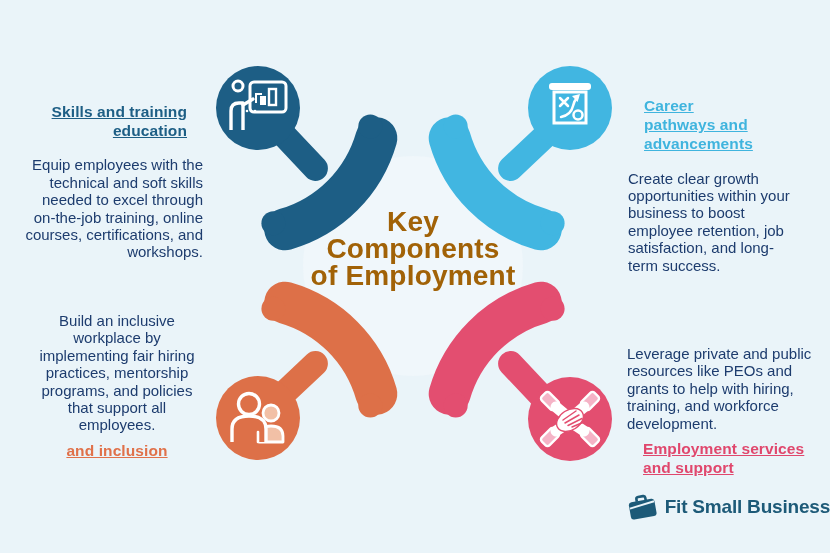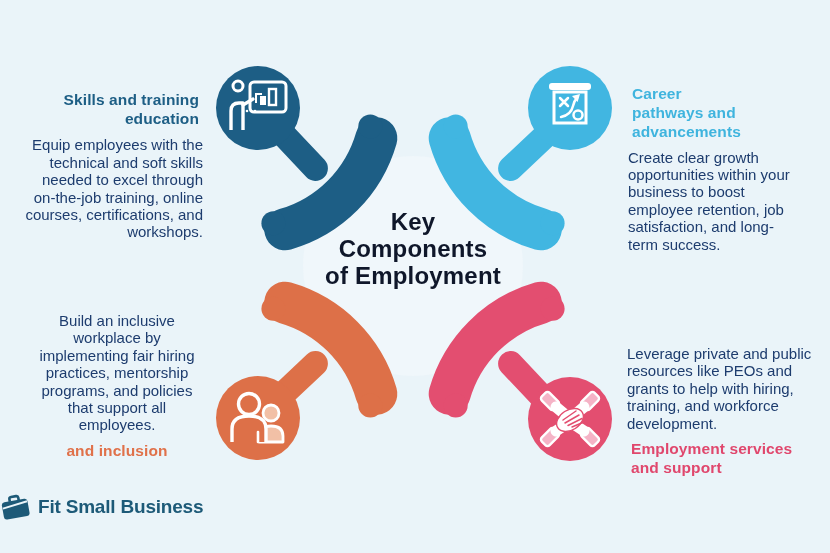--- a/index.html
+++ b/index.html
@@ -3,40 +3,40 @@
 <meta charset="utf-8">
 <style>
   html,body{margin:0;padding:0;background:#d8e4ea;}
   .canvas{
     position:relative;width:830px;height:553px;overflow:hidden;
     background:#eaf4f9;font-family:"Liberation Sans",sans-serif;
   }
   svg.diagram{position:absolute;left:0;top:0;}
   .block{position:absolute;}
   .block p{margin:0;font-size:15px;line-height:17.4px;color:#1d3c6e;font-weight:500;}
-  .block h2{margin:4px;font-size:15.5px;line-height:19.2px;font-weight:bold;letter-spacing:.1px;}
+  .block h2{margin:16px;font-size:15.5px;line-height:19.2px;font-weight:bold;letter-spacing:.1px;text-decoration:underline;}
   .h-line{display:block;}
   .tl{top:86px;right:627px;width:178px;text-align:right;}
   .tl p{margin-top:8px;}
   .tl h2{color:#1d5e85;}
   .tr{top:80px;left:628px;width:175px;text-align:left;}
   .tr p{margin-top:7px;}
   .tr h2{color:#3fb4de;}
   .bl{top:312px;right:627px;width:172px;text-align:center;}
   .bl h2{color:#e0714a;margin-top:7px;}
   .br{top:345px;left:627px;width:200px;text-align:left;}
   .br h2{color:#e0476d;margin-top:7px;}
   .center-title{
     position:absolute;top:208px;left:283px;width:260px;text-align:center;
-    font-weight:bold;font-size:24px;line-height:27px;color:#0f172a;letter-spacing:.2px;
+    font-weight:bold;font-size:28px;line-height:27px;color:#a16207;letter-spacing:.2px;
   }
   .center-title span{display:block;}
   .footer{
     position:absolute;top:491px;left:0;width:830px;
-    display:flex;justify-content:flex-start;align-items:center;gap:7px;color:#1d5a78;
+    display:flex;justify-content:flex-end;align-items:center;gap:7px;color:#1d5a78;
   }
   .footer .logo-text{font-size:19px;font-weight:bold;letter-spacing:-.2px;white-space:nowrap;}
 </style>
 </head>
 <body>
 
 <div class="canvas">
 
   <svg class="diagram" width="830" height="553" viewBox="0 0 830 553">
 

